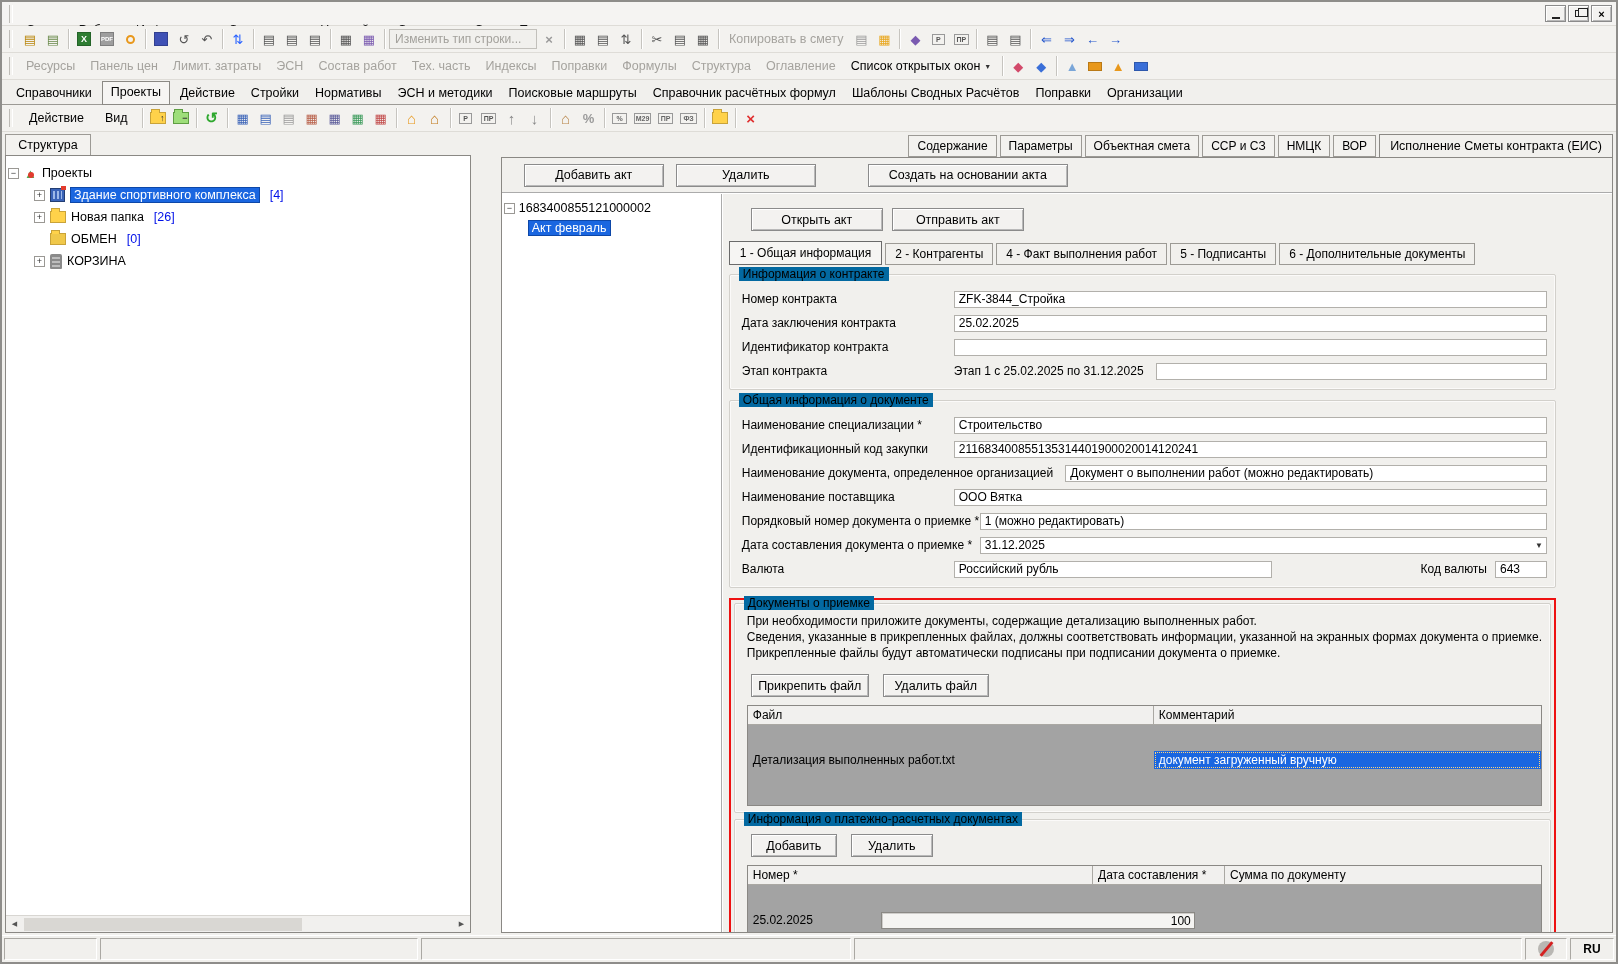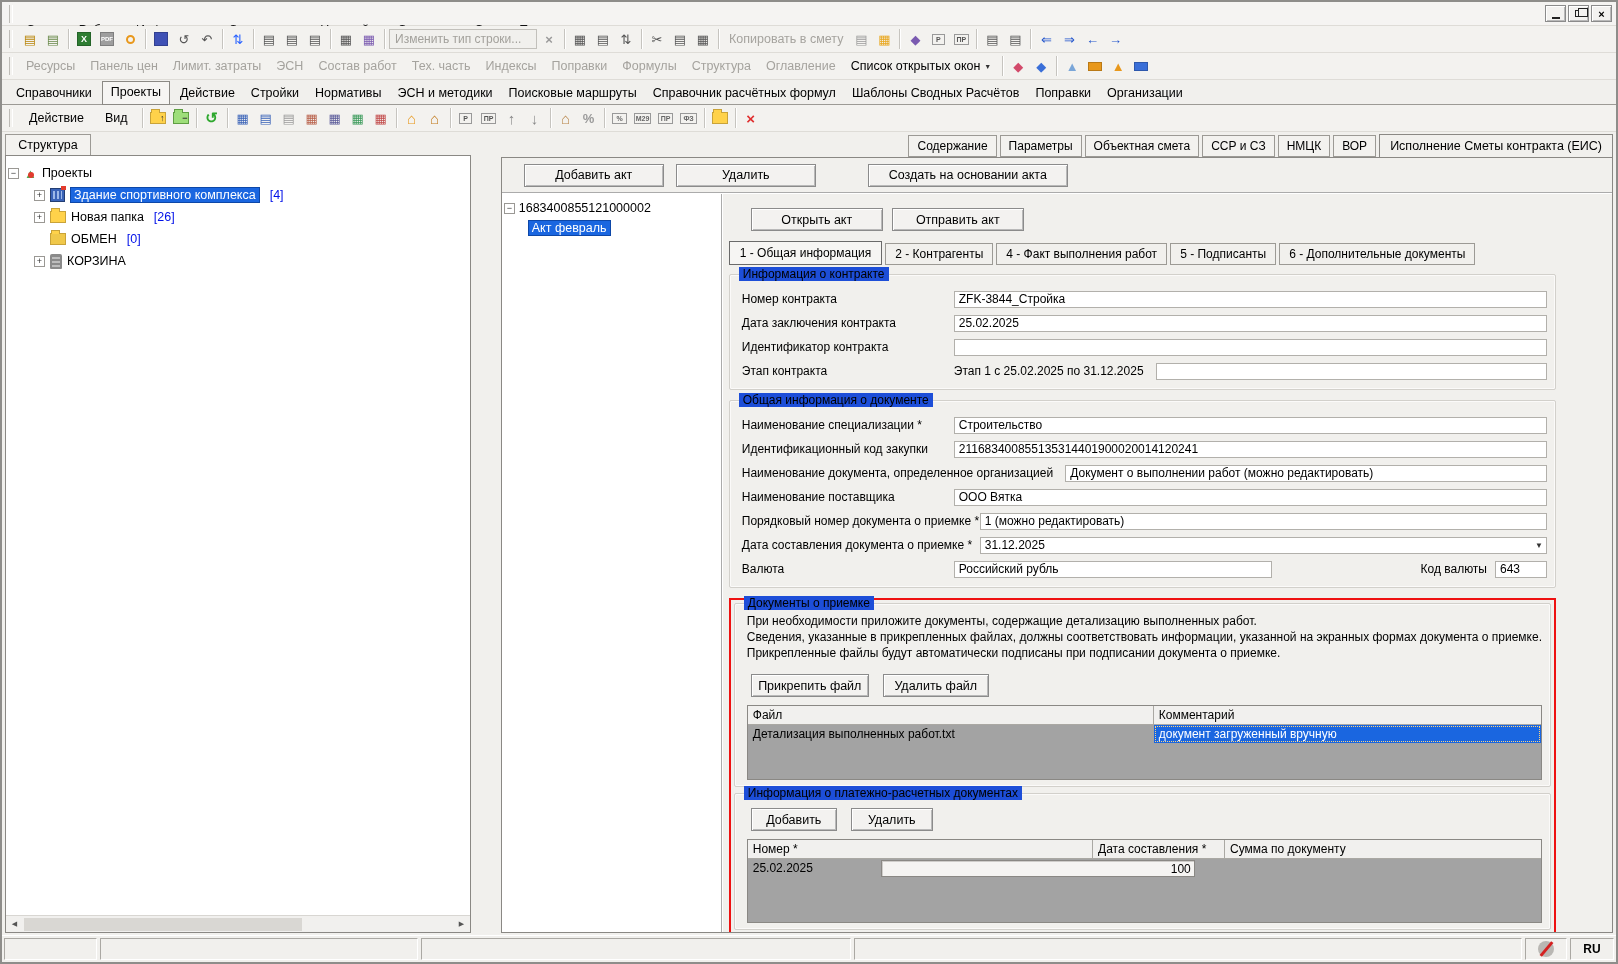--- a/index.html
+++ b/index.html
@@ -98,36 +98,36 @@
 
   .form { flex:1; padding:2px 56px 4px 6px; display:flex; flex-direction:column; overflow:hidden; }
   .form-buttons { display:flex; gap:9px; margin:12px 0 10px 22px; }
   .btn-wide { width:132px; }
   .ftabs { display:flex; align-items:flex-end; gap:3px; margin-bottom:9px; flex-shrink:0; }
   .ftab { font-size:12px; padding:3px 9px; border:1px solid #9c9a95; background:#f1f0ed; white-space:nowrap; }
   .ftab.selected { border:1px solid #6a6a6a; background:#f6f5f3; padding:4px 10px; }
 
   .groupbox { border:1px solid #d2d0cb; border-radius:2px; position:relative;
               padding:12px 8px 6px 12px; margin-bottom:10px; box-shadow:inset 0 0 0 1px #fbfaf9; }
-  .legend { position:absolute; top:-8px; left:9px; background:#1d4ed8; padding:0 4px; font-size:12px; }
+  .legend { position:absolute; top:-8px; left:9px; background:#0369a1; padding:0 4px; font-size:12px; }
   .frow { display:flex; align-items:center; height:24px; }
   .flabel { width:212px; font-size:12px; flex-shrink:0; white-space:nowrap; }
   .flabel.long { width:auto; margin-right:12px; }
   .finput { flex:1; height:17px; background:#fff; border:1px solid #b2b0ab; font-size:12px;
             padding:1px 4px; display:flex; align-items:center; position:relative; white-space:nowrap; overflow:hidden; }
   .combo-arrow { position:absolute; right:3px; top:3px; font-size:8px; color:#333; }
   .static-val { font-size:12px; white-space:nowrap; }
 
   .red-group { border:2px solid #ee1111; padding:3px 3px 5px 3px; margin-bottom:8px; }
   .note { font-size:12px; height:16px; white-space:nowrap; overflow:hidden; }
   .file-btns { display:flex; gap:14px; margin:12px 0 8px 4px; }
   .tbl { border:1px solid #8a8884; background:#a3a3a3; }
   .tbl-head { display:flex; background:#f1f0ee; }
   .th { font-size:12px; padding:2px 5px; border-right:1px solid #aaa8a3; border-bottom:1px solid #aaa8a3; white-space:nowrap; }
-  .trow { display:flex; }
+  .trow { display:flex;margin-top:26px; }
   .td { font-size:12px; padding:2px 5px; white-space:nowrap; overflow:hidden; }
   .td.sel { background:#1a66e0; color:#fff; outline:1px dotted #ffd37a; outline-offset:-2px; }
   .sum-box { flex:1; border:1px solid #8a8884; background:#f5f4f2; height:17px; display:flex;
              align-items:center; justify-content:flex-end; padding:0 3px;
              box-shadow: inset 1px 1px 0 #cfcdca; }
 
   
   .statusbar { height:27px; display:flex; gap:3px; padding:2px 2px; background:#f1f0ed;
                border-top:1px solid #ffffff; flex-shrink:0; }
   .sseg { border:1px solid; border-color:#aaa8a3 #ffffff #ffffff #aaa8a3; background:#f1f0ed;

